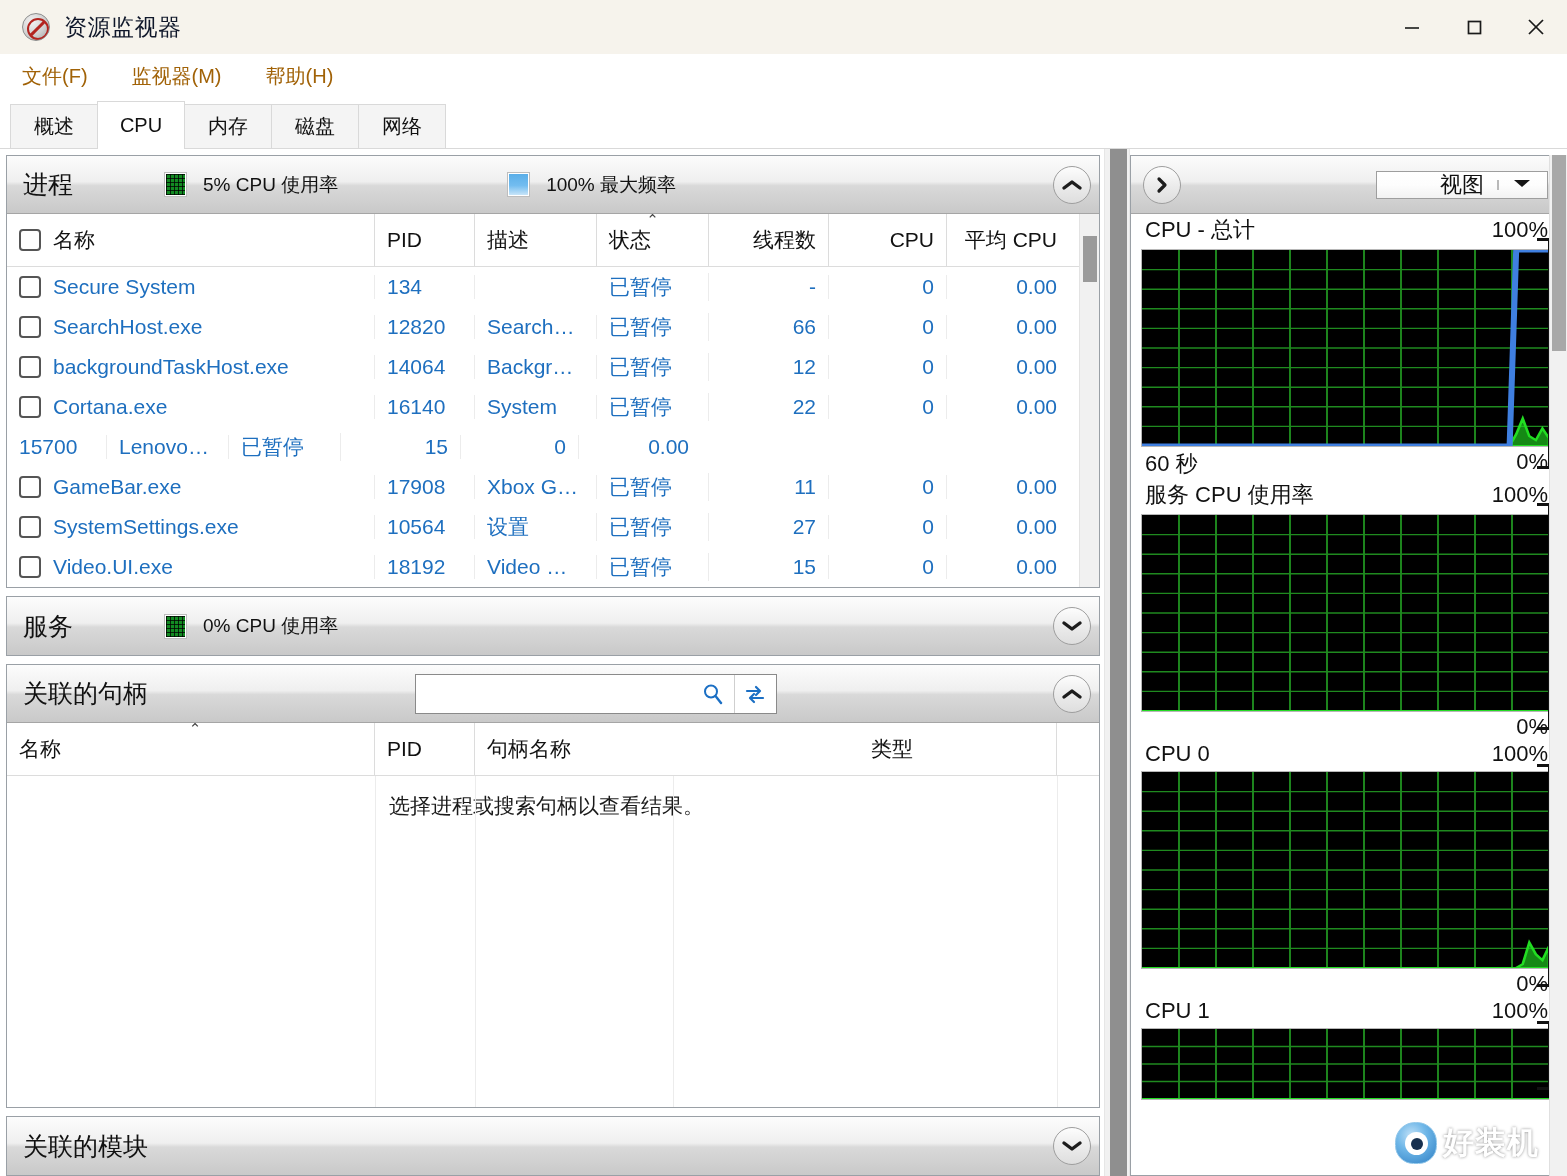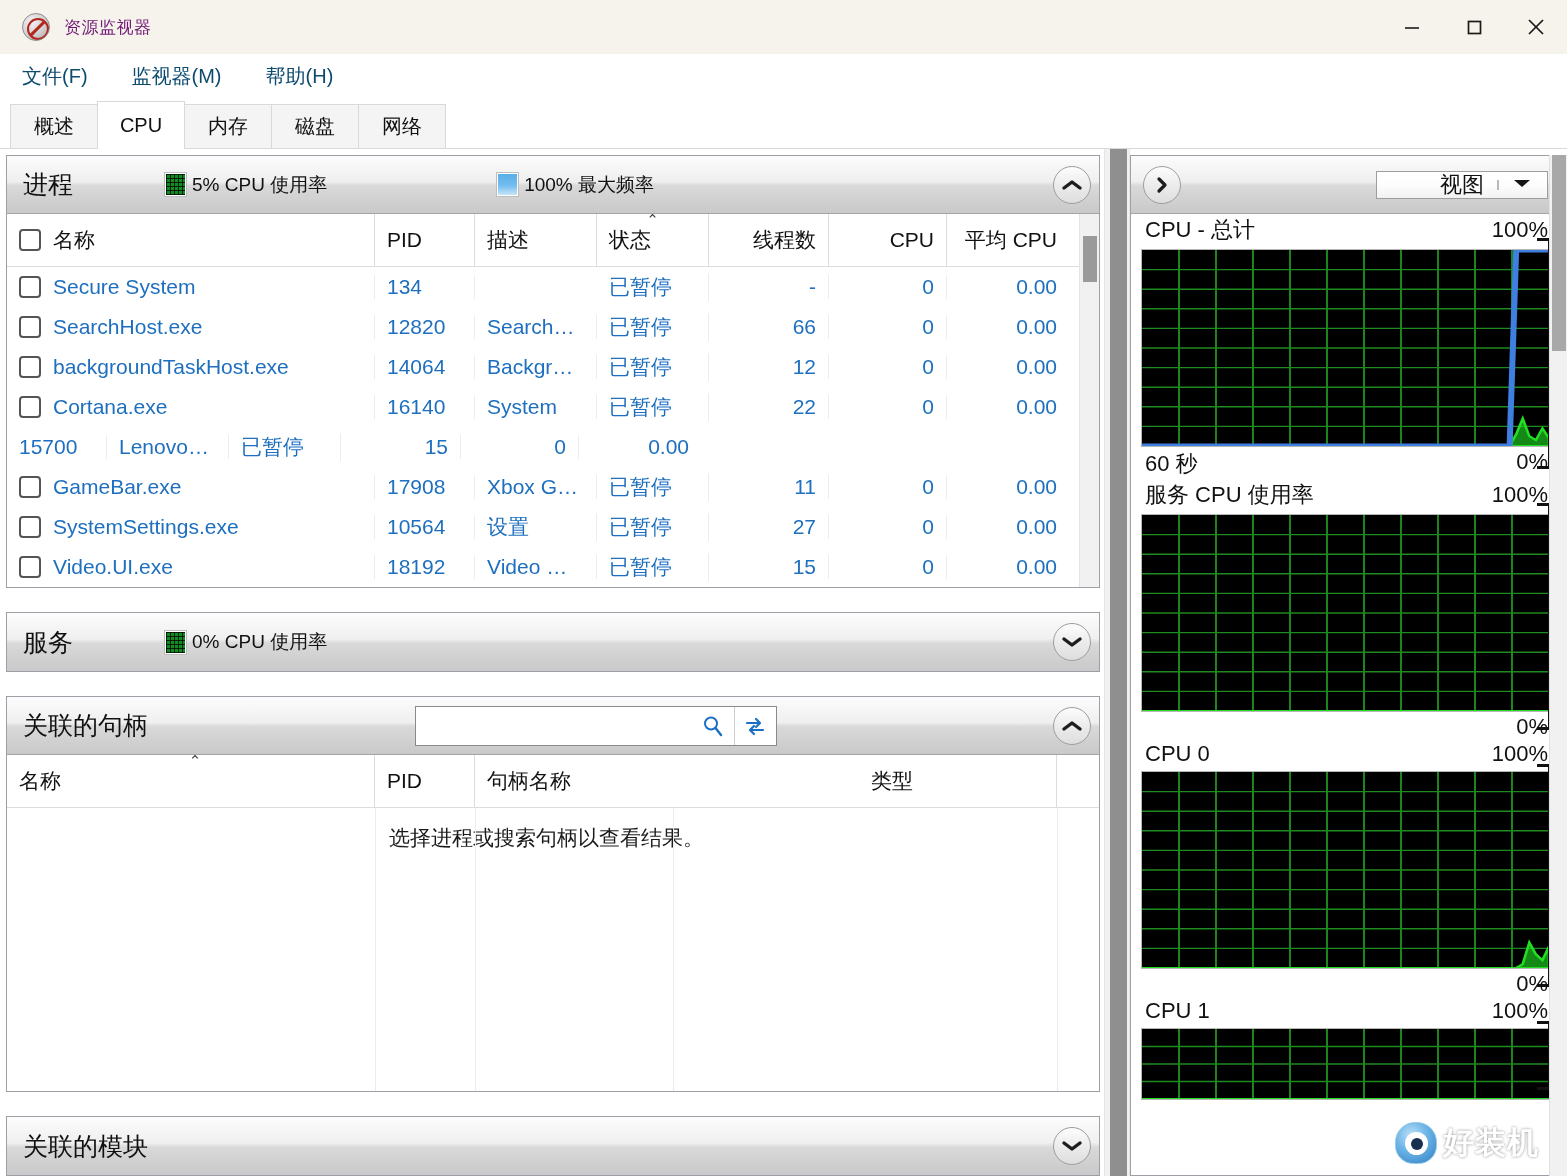--- a/index.html
+++ b/index.html
@@ -33,37 +33,37 @@
   .app-icon::before {
     content: ""; position: absolute; left: 4px; top: 4px;
     width: 18px; height: 18px; border-radius: 50%;
     border: 2.5px solid #b3241f;
   }
   .app-icon::after {
     content: ""; position: absolute; left: 5px; top: 12.5px;
     width: 19px; height: 2.6px; background: #b3241f;
     transform: rotate(-45deg); transform-origin: center;
   }
-  .app-title { font-size: 17px; color: #701a75; letter-spacing: .5px; }
+  .app-title { font-size: 23px; color: #0f172a; letter-spacing: .5px; }
   .win-controls { margin-left: auto; display: flex; height: 54px; }
   .win-btn {
     width: 62px; height: 54px; display: flex; align-items: center; justify-content: center;
     cursor: default;
   }
   .win-btn svg { display: block; }
 
   
   .menubar {
     height: 45px; flex: 0 0 45px;
     background: #ffffff;
     display: flex; align-items: center;
     padding-left: 18px; gap: 36px;
     border-bottom: 0;
   }
-  .menu-item { font-size: 20px; color: #0c4a6e; cursor: default; padding: 3px 4px; }
+  .menu-item { font-size: 20px; color: #a16207; cursor: default; padding: 3px 4px; }
 
   
   .tabstrip {
     flex: 0 0 50px; height: 50px;
     background: #ffffff;
     display: flex; align-items: flex-end;
     padding-left: 10px;
     position: relative;
     border-bottom: 1px solid #d9d9d9;
   }
@@ -97,34 +97,34 @@
     padding: 6px 4px 0 6px;
     display: flex; flex-direction: column;
     position: relative;
     overflow: hidden;
   }
 
   
   .panel {
     border: 1px solid #9aa0a6;
     background: #ffffff;
-    margin-bottom: 24px;
+    margin-bottom: 8px;
     display: flex; flex-direction: column;
     min-height: 0;
   }
   .panel-head {
     height: 58px; flex: 0 0 58px;
     background: linear-gradient(to bottom, #fcfcfc 0%, #efefef 45%, #d9d9d9 52%, #c9c9c9 100%);
     border-bottom: 1px solid #a5a5a5;
     display: flex; align-items: center;
     padding: 0 8px 0 16px;
     position: relative;
   }
   .panel-title { font-size: 25px; color: #111; }
-  .legend { display: flex; align-items: center; gap: 6px; font-size: 19px; color: #111; }
+  .legend { display: flex; align-items: center; gap: 17px; font-size: 19px; color: #111; }
   .legend.green  { margin-left: 92px; }
   .legend.blue   { margin-left: 170px; }
   .sw {
     width: 21px; height: 23px; border: 1px solid #ffffff;
     outline: 1px solid #bdbdbd;
     flex: 0 0 auto;
   }
   .sw.green {
     background-color: #128a22;
     background-image:

